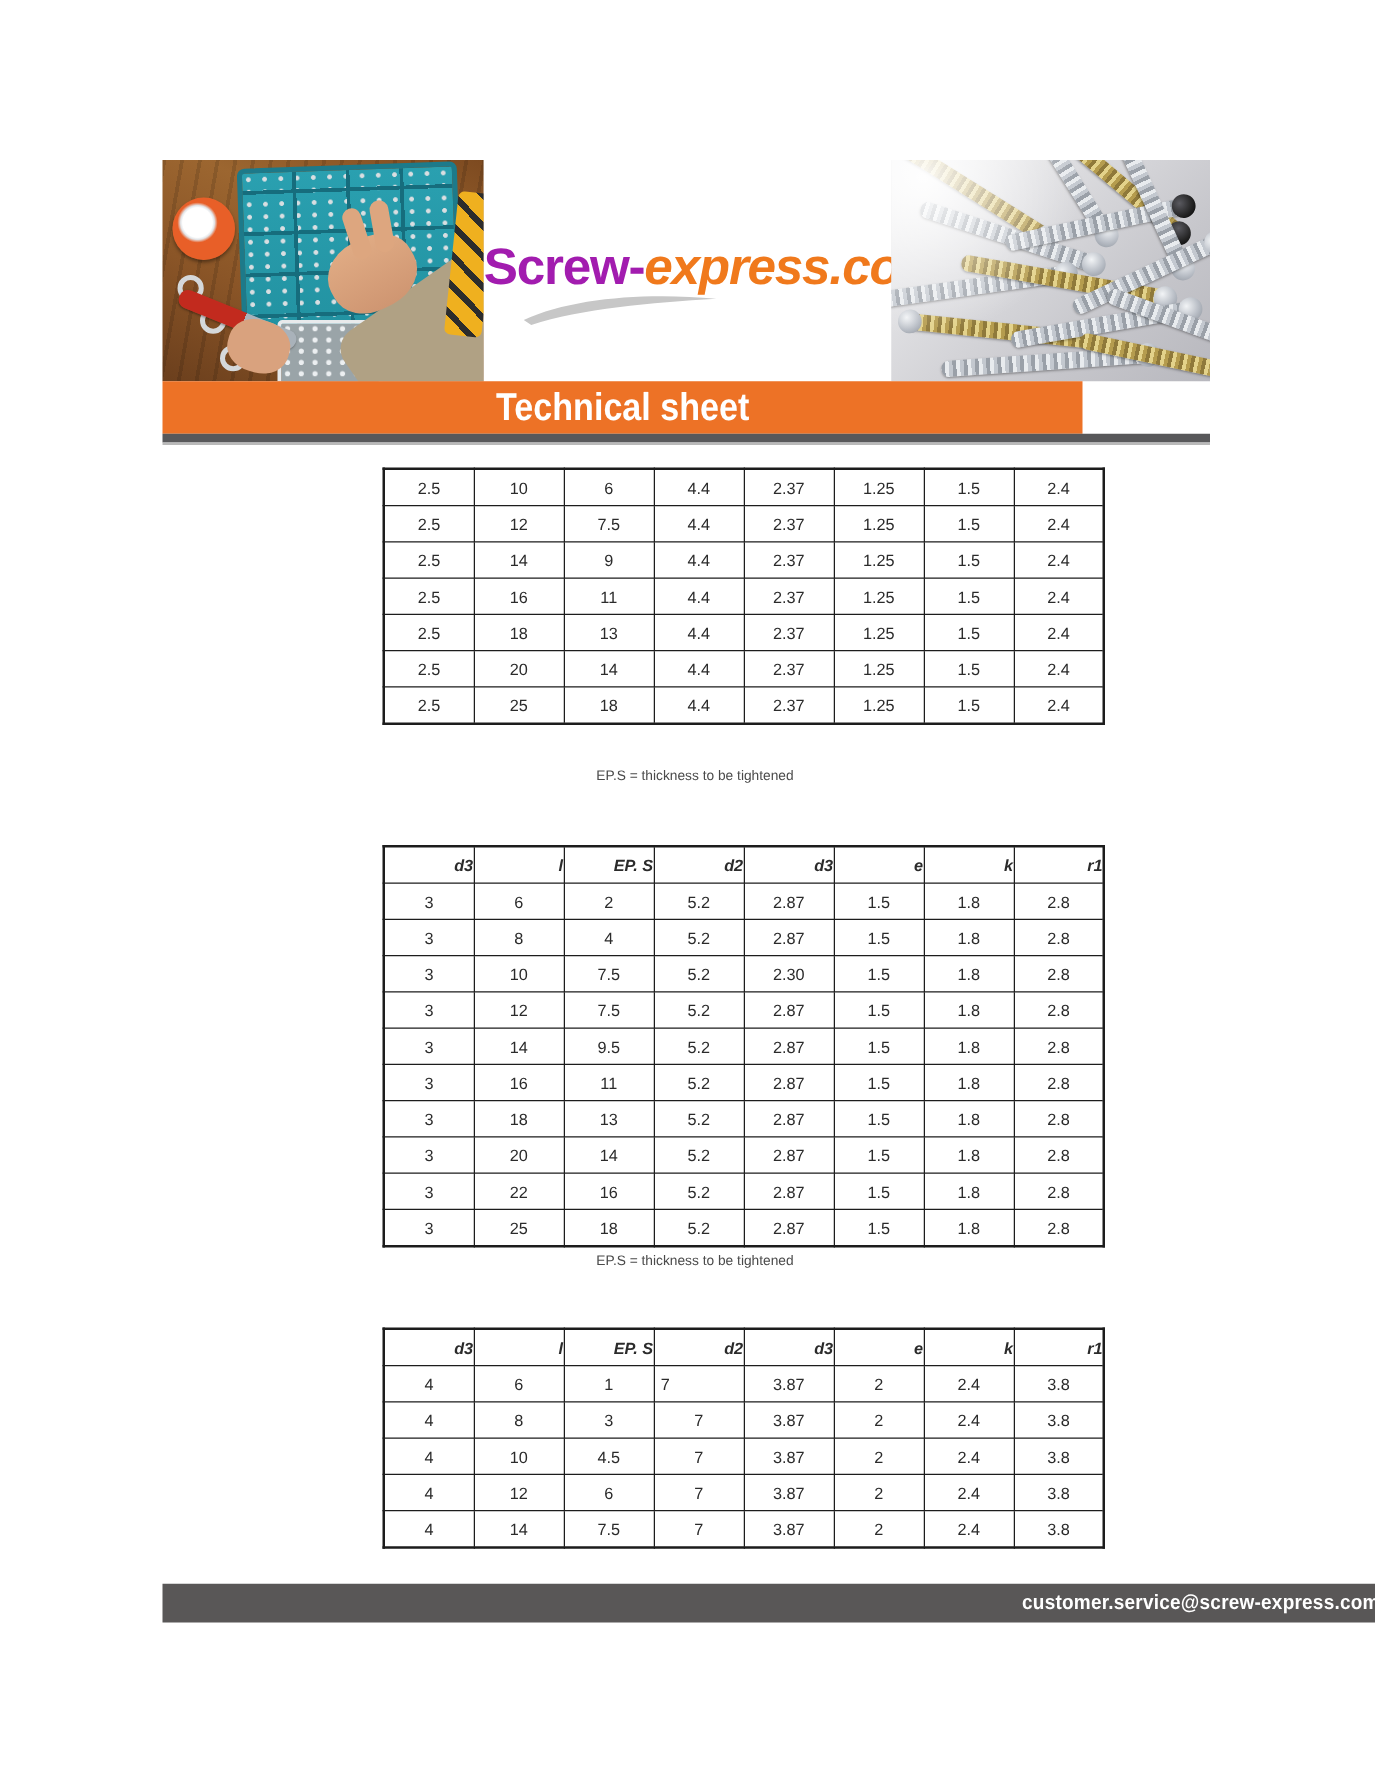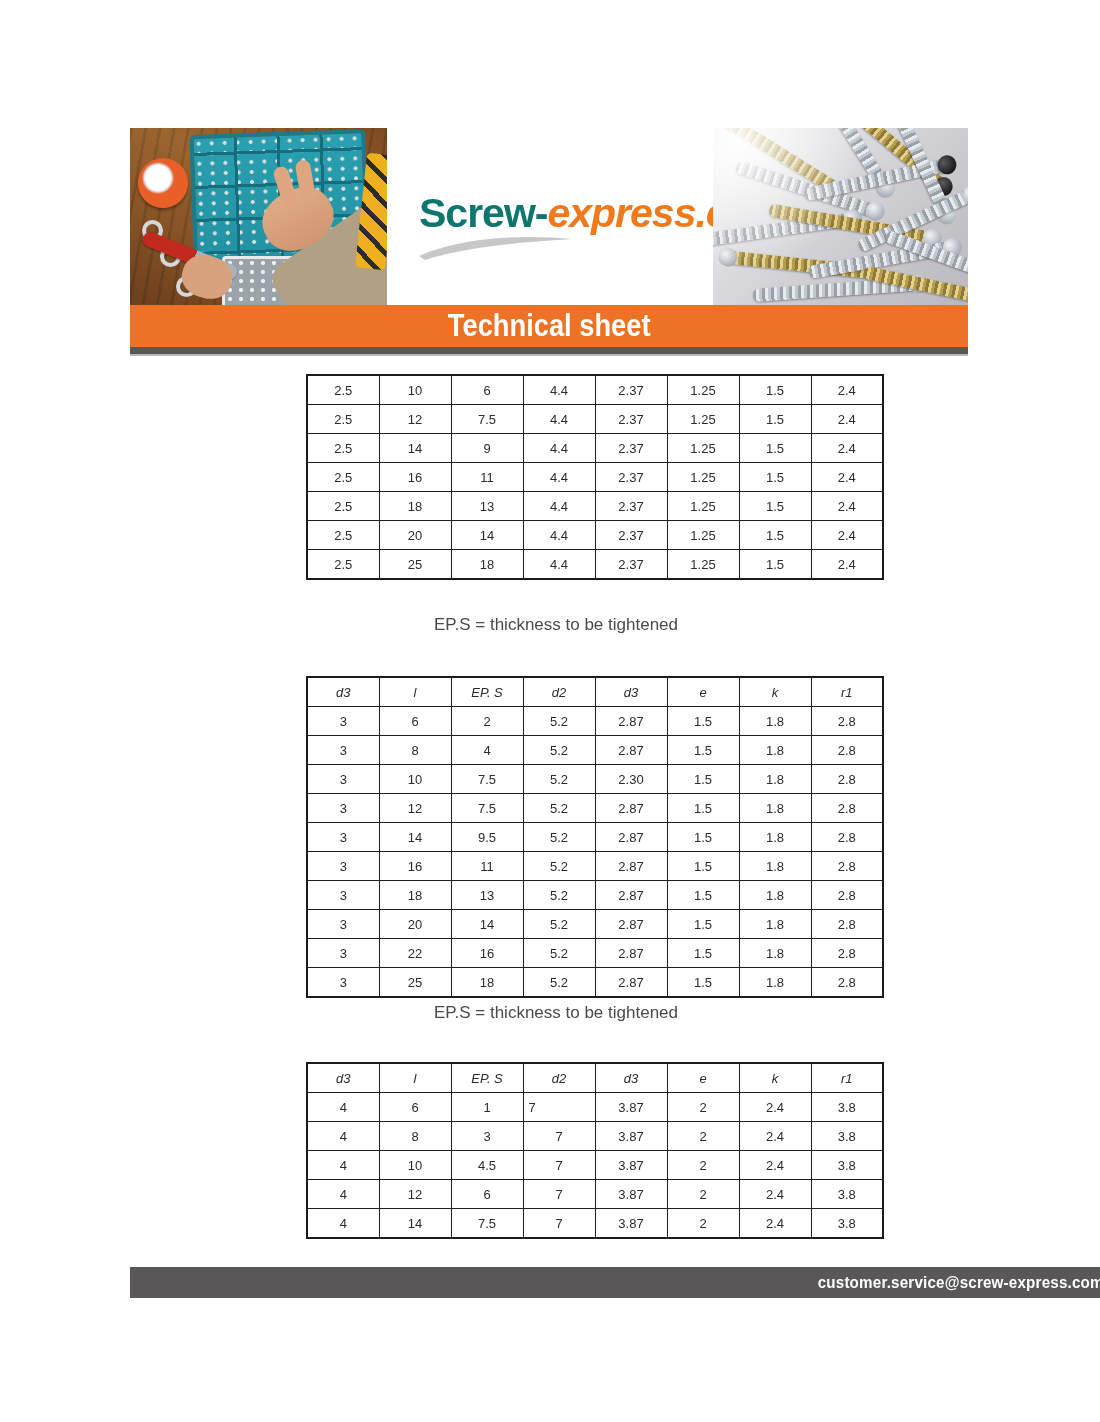--- a/index.html
+++ b/index.html
@@ -37,52 +37,52 @@
     background:linear-gradient(#e0ab84,#cf9672);}
   .finger{position:absolute;width:15px;height:42px;border-radius:8px;background:#dda67f;}
   .f1{left:148px;top:38px;transform:rotate(-18deg);}
   .f2{left:168px;top:32px;transform:rotate(-10deg);}
   .hand2{position:absolute;left:52px;top:128px;width:50px;height:42px;border-radius:45%;background:#d9a27e;transform:rotate(15deg);}
   .drill{position:absolute;right:-4px;top:26px;width:30px;height:115px;transform:rotate(6deg);border-radius:5px;
     background:repeating-linear-gradient(40deg,#efb01f 0 12px,#2c2c2c 12px 17px);}
 
   .logo-area{width:326px;height:177px;background:#fff;position:relative;flex:none;}
   .logo-line{position:absolute;left:0;top:62px;width:100%;text-align:center;font-size:41px;letter-spacing:-1px;white-space:nowrap;}
-  .logo-part1{color:#0f766e;font-weight:bold;padding-left:32px;}
+  .logo-part1{color:#a21caf;font-weight:bold;}
   .logo-part2{color:#f0791c;font-weight:bold;font-style:italic;}
   .swoosh{position:absolute;left:26px;top:104px;}
 
   .photo-right{width:255px;height:177px;background:linear-gradient(135deg,#f4f4f5 0%,#dfdfe2 30%,#c6c6cb 70%,#b8b8be 100%);}
   .screw-bar{position:absolute;height:13px;border-radius:6px;
     background:repeating-linear-gradient(90deg,#9aa0a8 0 3px,#e8ebee 3px 6px,#c3c8cf 6px 9px);
     box-shadow:0 1px 2px rgba(0,0,0,.35);}
   .screw-bar.brass{background:repeating-linear-gradient(90deg,#8f793a 0 3px,#e3d28a 3px 6px,#b59c4e 6px 9px);}
   .screw-bar::after{content:"";position:absolute;right:-5px;top:-3px;width:19px;height:19px;border-radius:50%;
     background:radial-gradient(circle at 35% 35%,#f2f4f6,#b9bec6 55%,#8d939c);}
   .screw-bar.bh::after{background:radial-gradient(circle at 35% 35%,#5a5a60,#222 60%,#000);}
   .screw-bar.hl::after{left:-5px;right:auto;}
   .white-fade{position:absolute;inset:0;background:radial-gradient(circle at 10% 8%,rgba(255,255,255,.95) 0%,rgba(255,255,255,0) 45%);}
 
   
-  .title-bar{position:absolute;left:130px;top:305px;width:838px;height:42px;background:#ED7226;
+  .title-bar{position:absolute;left:130px;top:305px;width:736px;height:42px;background:#ED7226;
     display:flex;align-items:center;justify-content:center;}
   .title-bar span{color:#fff;font-size:31px;font-weight:bold;transform:scaleX(.88);letter-spacing:0;}
   .gray-strip{position:absolute;left:130px;top:347px;width:838px;height:7px;background:#58585a;}
   .gray-strip-light{position:absolute;left:130px;top:354px;width:838px;height:2px;background:#b9b9b9;}
 
   
   table{border-collapse:collapse;table-layout:fixed;width:578px;position:absolute;left:267px;
     border:2px solid #1c1c1c;background:#fff;margin-left:39px;}
   #table-1{top:374px;}
   #table-2{top:676px;}
   #table-3{top:1062px;}
   th,td{border:1px solid #1c1c1c;height:28px;text-align:center;font-size:13px;color:#2b2b2b;padding:0;}
-  th{font-weight:normal;font-style:italic;}
+  th{font-weight:bold;font-style:italic;text-align:right;}
   #table-3 tbody tr:first-child td:nth-child(4){text-align:left;padding-left:5px;}
-  .caption{position:absolute;left:267px;width:578px;text-align:center;font-size:17px;color:#4a4a4a;}
+  .caption{position:absolute;left:267px;width:578px;text-align:center;font-size:11px;color:#4a4a4a;}
   #caption-1{top:615px;}
   #caption-2{top:1003px;}
 
   
   .footer-bar{position:absolute;left:130px;top:1267px;width:983px;height:31px;background:#595757;
     display:flex;align-items:center;justify-content:flex-end;}
   .footer-bar span{color:#fff;font-size:16.5px;font-weight:bold;transform:scaleX(.92);transform-origin:right center;
     padding-right:10px;letter-spacing:.2px;}
 </style>
 </head>

